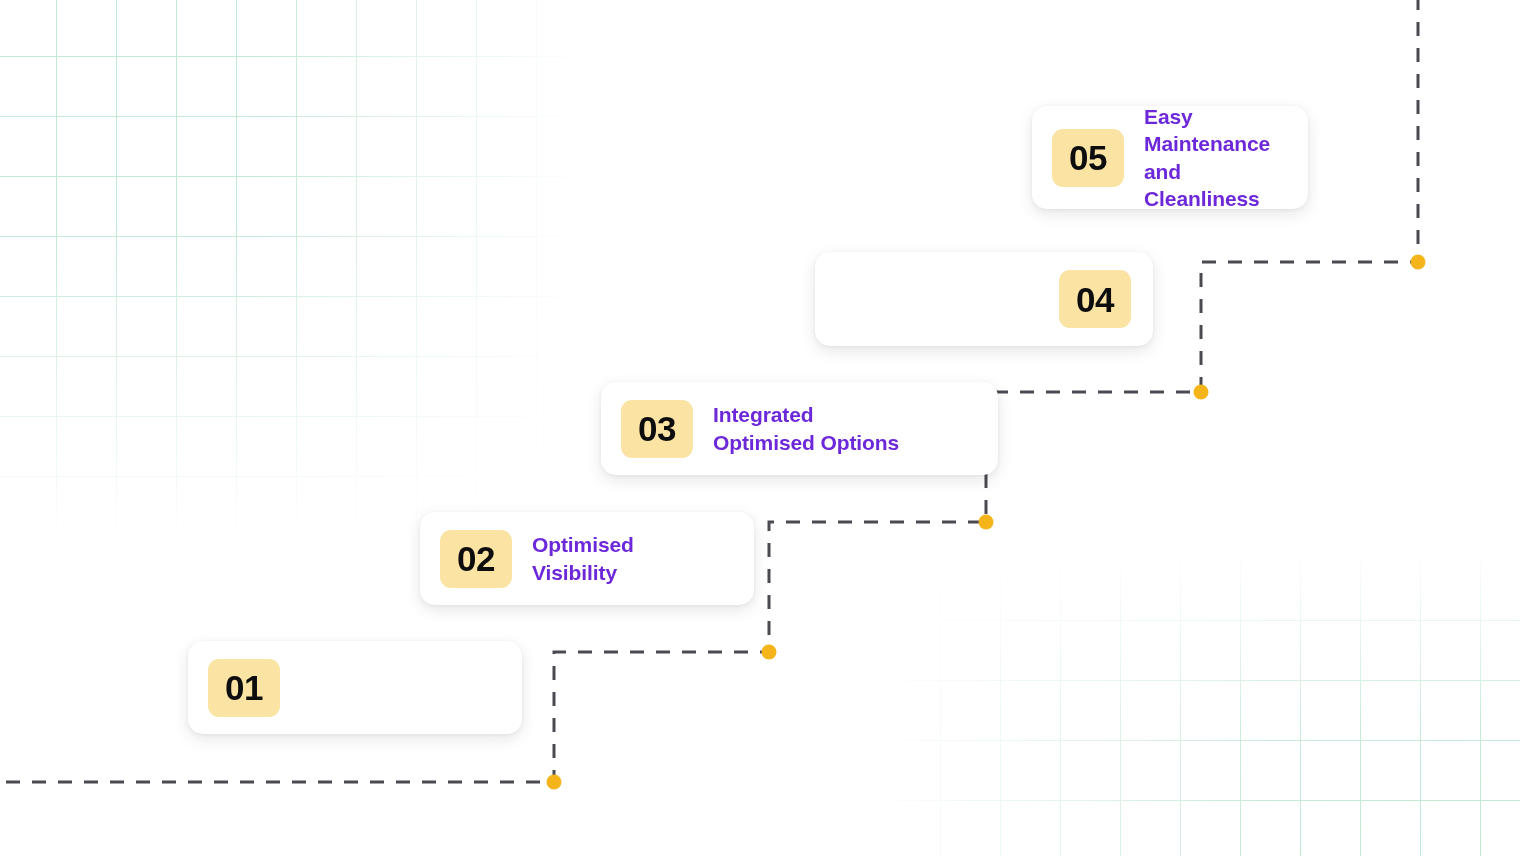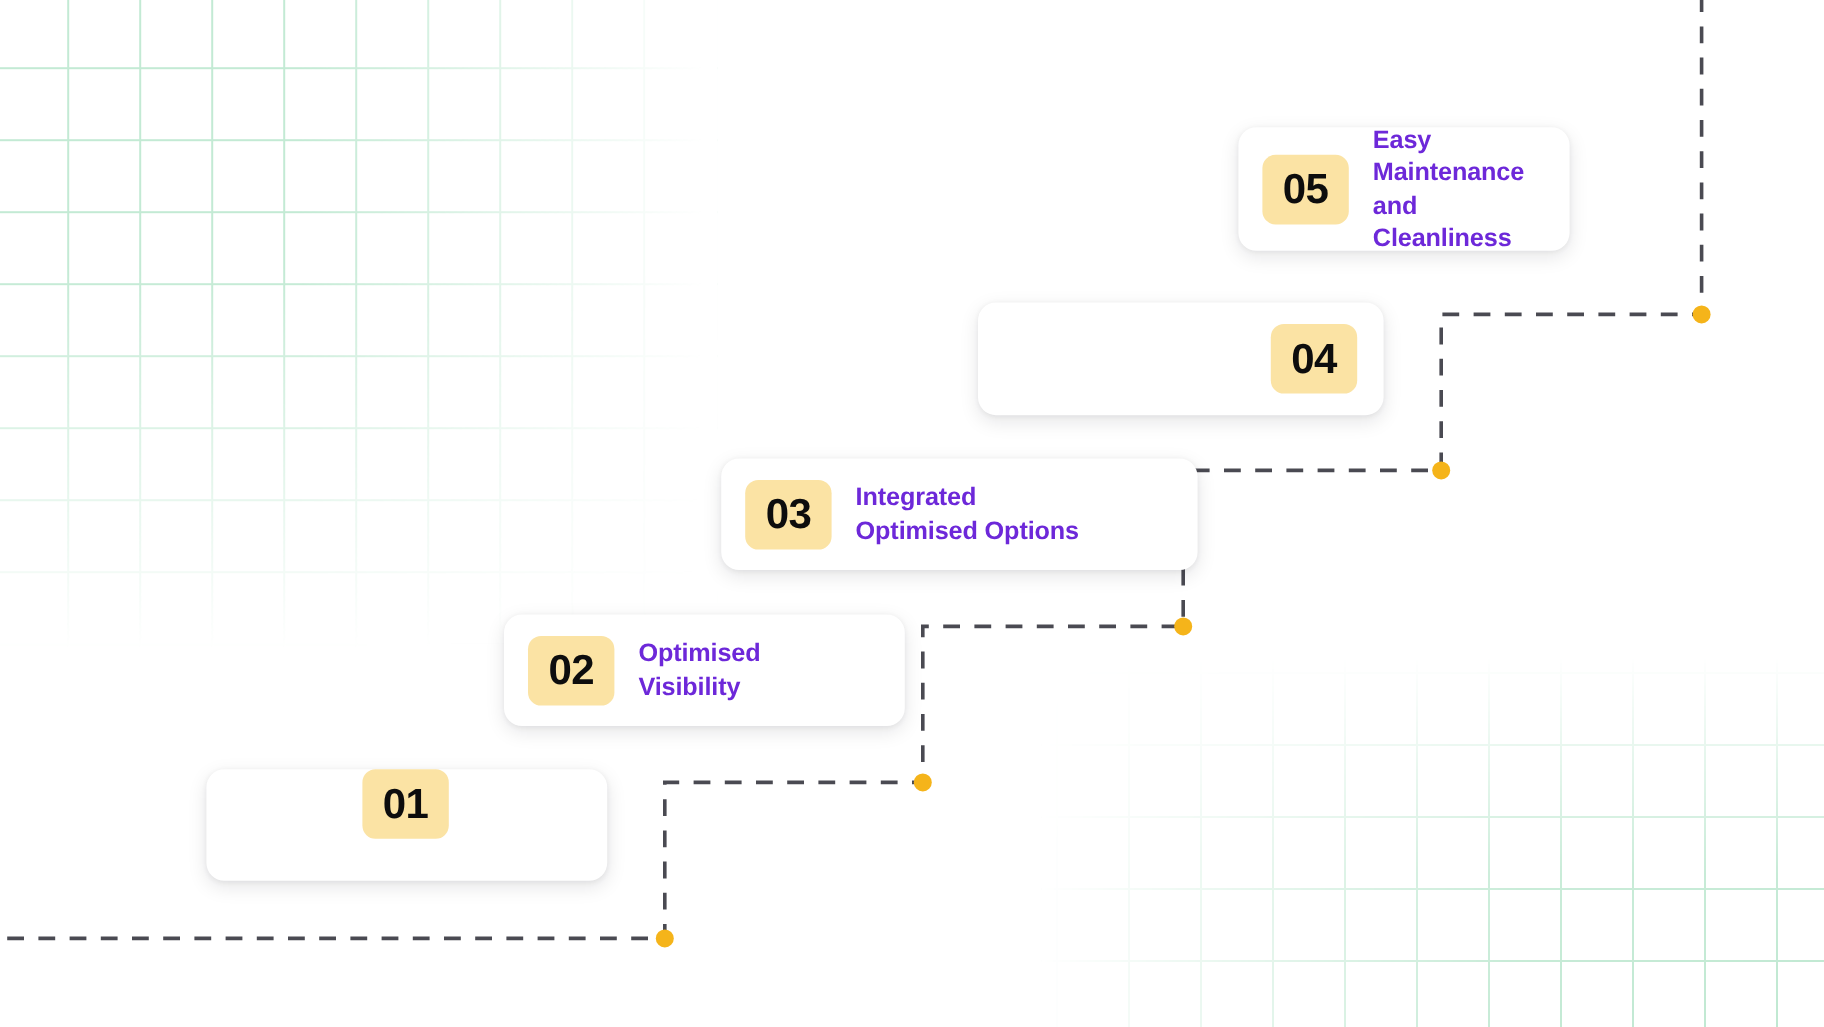--- a/index.html
+++ b/index.html
@@ -126,21 +126,21 @@
     <g id="node-dots">
         <circle cx="554" cy="782" r="7.5" fill="#f5b41a"></circle>
         <circle cx="769" cy="652" r="7.5" fill="#f5b41a"></circle>
         <circle cx="986" cy="522" r="7.5" fill="#f5b41a"></circle>
         <circle cx="1201" cy="392" r="7.5" fill="#f5b41a"></circle>
         <circle cx="1418" cy="262" r="7.5" fill="#f5b41a"></circle>
       </g>
   </svg>
 
   <div id="cards-layer">
-      <div class="step-card" style="left: 172px; top: 641px; width: 334px; height: 93px; flex-direction: column;">
+      <div class="step-card" style="left: 188px; top: 641px; width: 334px; height: 93px;">
         <div class="step-badge">01</div>
       </div>
       <div class="step-card" style="left: 388px; top: 512px; width: 334px; height: 93px; margin-left: 32px;">
         <div class="step-badge">02</div>
         <div class="step-title">Optimised
 Visibility</div>
       </div>
       <div class="step-card" style="left: 601px; top: 382px; width: 397px; height: 93px;">
         <div class="step-badge">03</div>
         <div class="step-title">Integrated

